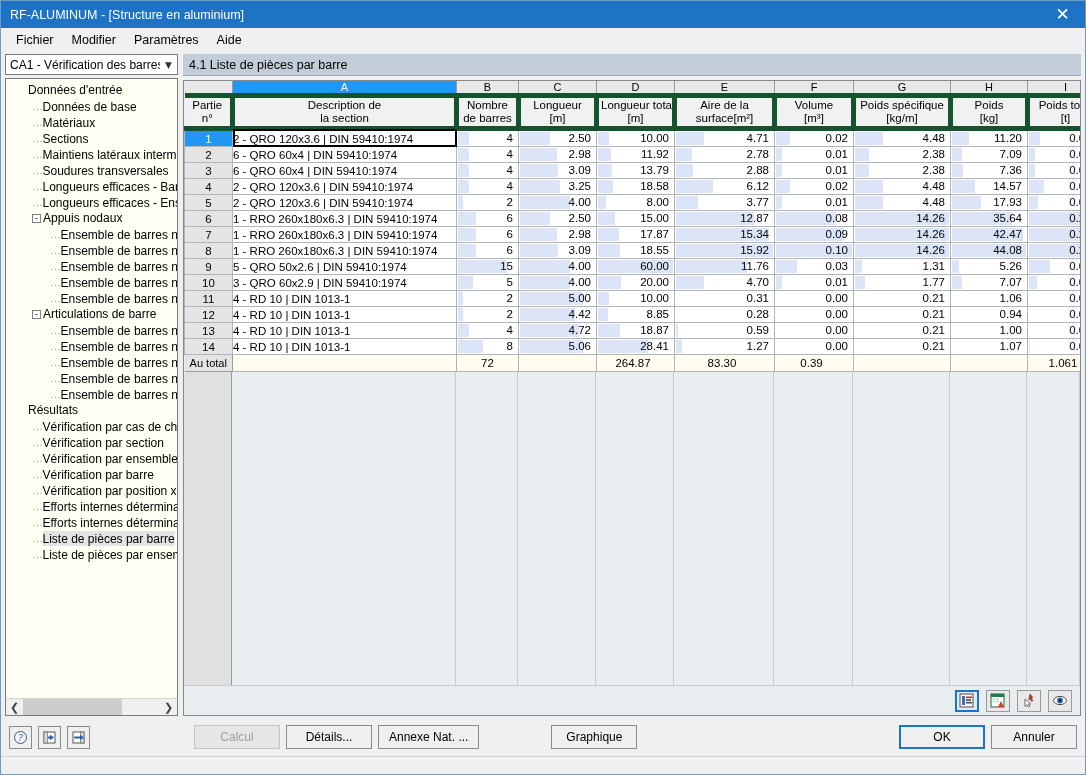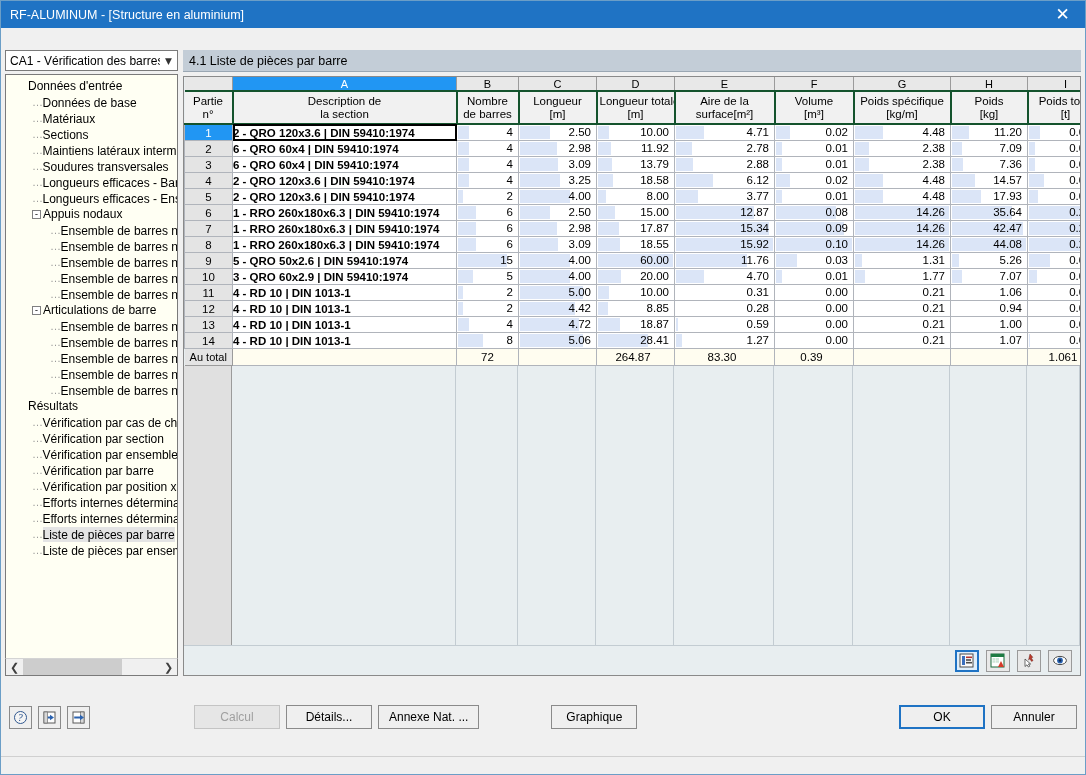--- a/index.html
+++ b/index.html
@@ -12,21 +12,20 @@
     background: #f0f0f0;
     color: #000;
   }
   #app {
     width: 1086px; height: 775px;
     position: relative;
     border: 1px solid #6b9ec7;
     background: #f0f0f0;
     display: flex;
     flex-direction: column;
-    gap: 20px;
   }
 
   
   .titlebar {
     height: 27px;
     background: #1f73c4;
     color: #ffffff;
     display: flex;
     align-items: center;
     flex: 0 0 auto;
@@ -224,21 +223,21 @@
     font-size: 11px;
     text-align: center;
     color: #000;
     cursor: pointer;
   }
   tr.letters th.selcol { background: #2196f3; color: #fff; }
   tr.letters th.corner { background: #e8e8e8; border-left: none; }
   
   tr.titles th {
     background: #f1f1f1;
-    border: 2px solid #14532d;
+    border: 5px solid #14532d;
     font-weight: normal;
     font-size: 11.5px;
     text-align: center;
     vertical-align: middle;
     height: 33px;
     line-height: 13px;
     padding: 0 2px;
     color: #000;
     cursor: default;
   }
@@ -258,21 +257,20 @@
     cursor: pointer;
   }
   td.rownum.sel { background: #2196f3; color: #ffffff; }
   td.txt {
     background: #ffffff;
     text-align: left;
     padding-left: 4px;
     font-size: 11.5px;
     height: 16px;
     cursor: text;
-    font-weight: bold;
   }
   td.txt.focus {
     outline: 2px solid #000;
     outline-offset: -2px;
   }
   td.num {
     background: #ffffff;
     position: relative;
     height: 16px;
     cursor: text;
@@ -386,20 +384,26 @@
 </head>
 <body>
 
 <div id="app">
 
   <div class="titlebar">
     <div class="ttl">RF-ALUMINUM - [Structure en aluminium]</div>
     <div class="win-close">✕</div>
   </div>
 
+  <div class="menubar">
+    <div class="mi">Fichier</div>
+    <div class="mi">Modifier</div>
+    <div class="mi">Paramètres</div>
+    <div class="mi">Aide</div>
+  </div>
 
   <div class="body">
 
     <div class="leftpane">
       <div class="combo">
         <span class="cbtext">CA1 - Vérification des barres en</span>
         <span class="cbarrow">▼</span>
       </div>
       <div class="tree" id="tree">
           <div class="tnode lvl0"><span class="lbl">Données d'entrée</span></div>

